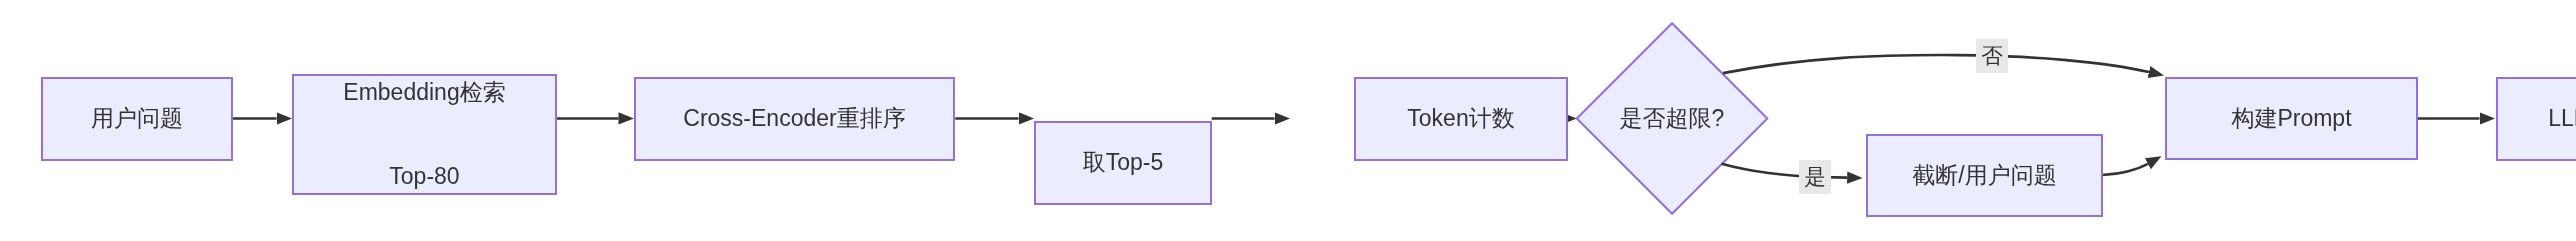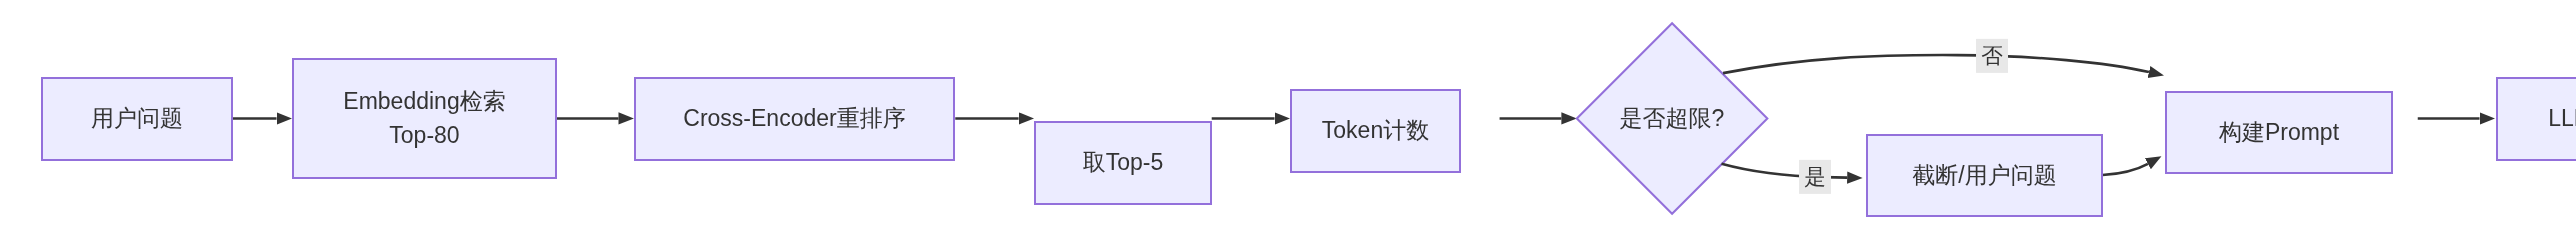--- a/index.html
+++ b/index.html
@@ -48,44 +48,44 @@
 
     <path d="M4082,340 C4122,337 4148,330 4170,318" stroke="#333333" stroke-width="5" fill="none" marker-end="url(#arrowhead)"></path>
 
     <path d="M4694,230 L4814,230" stroke="#333333" stroke-width="5" fill="none" marker-end="url(#arrowhead)"></path>
   </svg>
 
   <div class="node" style="left:41px;top:77px;width:192px;height:84px;">
     <div>用户问题</div>
   </div>
 
-  <div class="node" style="left:292px;top:58px;width:265px;height:121px;">
+  <div class="node" style="left:292px;top:74px;width:265px;height:121px;justify-content:space-between;">
     <div>Embedding检索</div>
     <div>Top-80</div>
   </div>
 
   <div class="node" style="left:634px;top:77px;width:321px;height:84px;">
     <div>Cross-Encoder重排序</div>
   </div>
 
   <div class="node" style="left:1034px;top:77px;width:178px;height:84px;margin-top:44px;">
     <div>取Top-5</div>
   </div>
 
-  <div class="node" style="left:1290px;top:77px;width:171px;height:84px;margin-top:12px;">
+  <div class="node" style="left:1354px;top:77px;width:214px;height:84px;">
     <div>Token计数</div>
   </div>
 
   <div class="diamond-label" style="left:1672px;top:118px;">是否超限?</div>
 
   <div class="node" style="left:1866px;top:134px;width:237px;height:83px;">
     <div>截断/用户问题</div>
   </div>
 
-  <div class="node" style="left:2165px;top:77px;width:228px;height:83px;margin-top:14px;">
+  <div class="node" style="left:2165px;top:77px;width:253px;height:83px;">
     <div>构建Prompt</div>
   </div>
 
   <div class="node" style="left:2496px;top:77px;width:241px;height:84px;">
     <div>LLM生成答案</div>
   </div>
 
   <div class="edge-label" style="left:1992px;top:56px;">否</div>
   <div class="edge-label" style="left:1815px;top:177px;">是</div>
 

